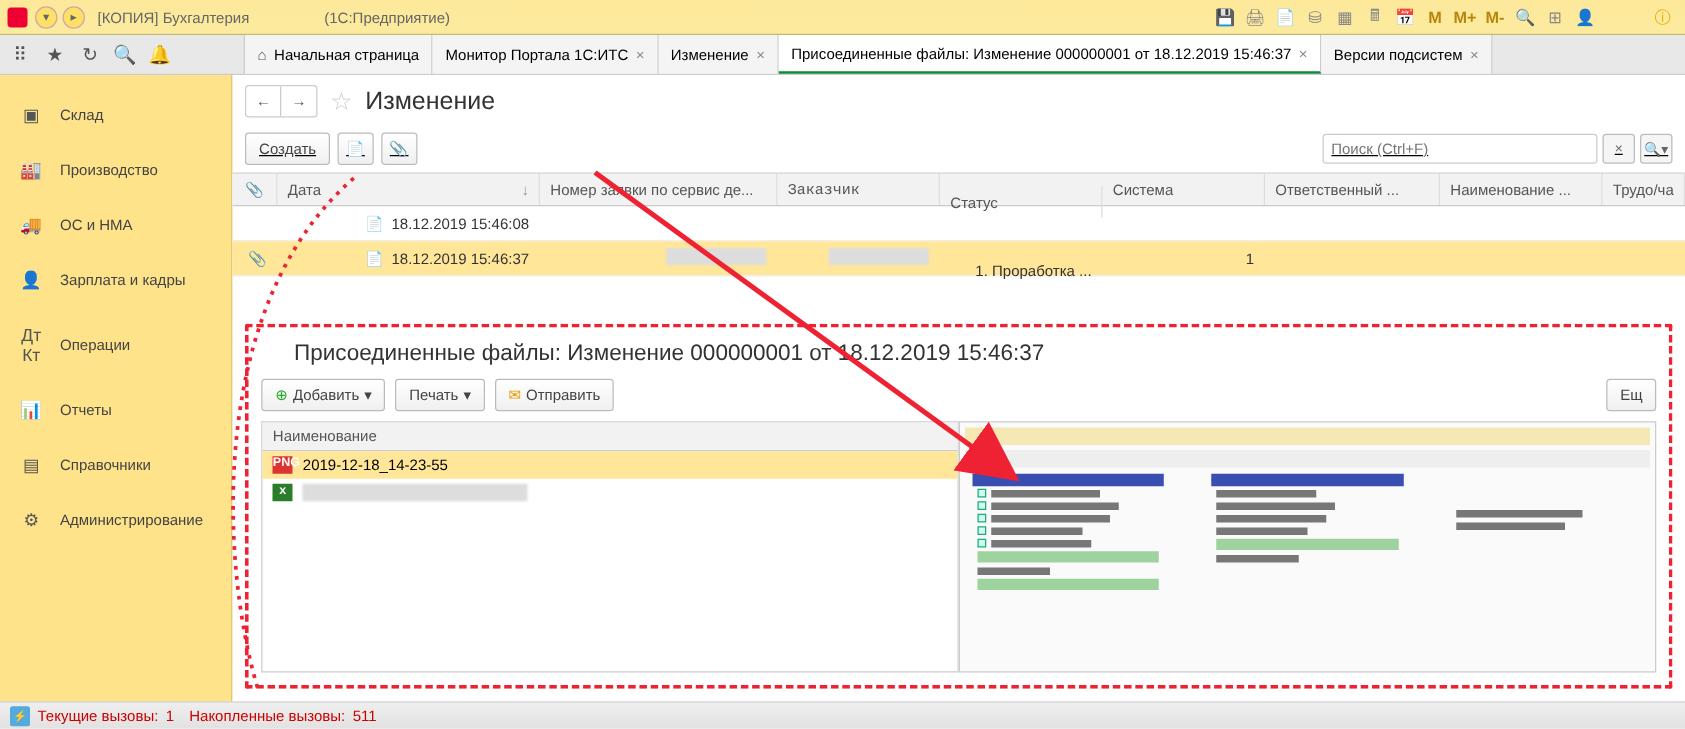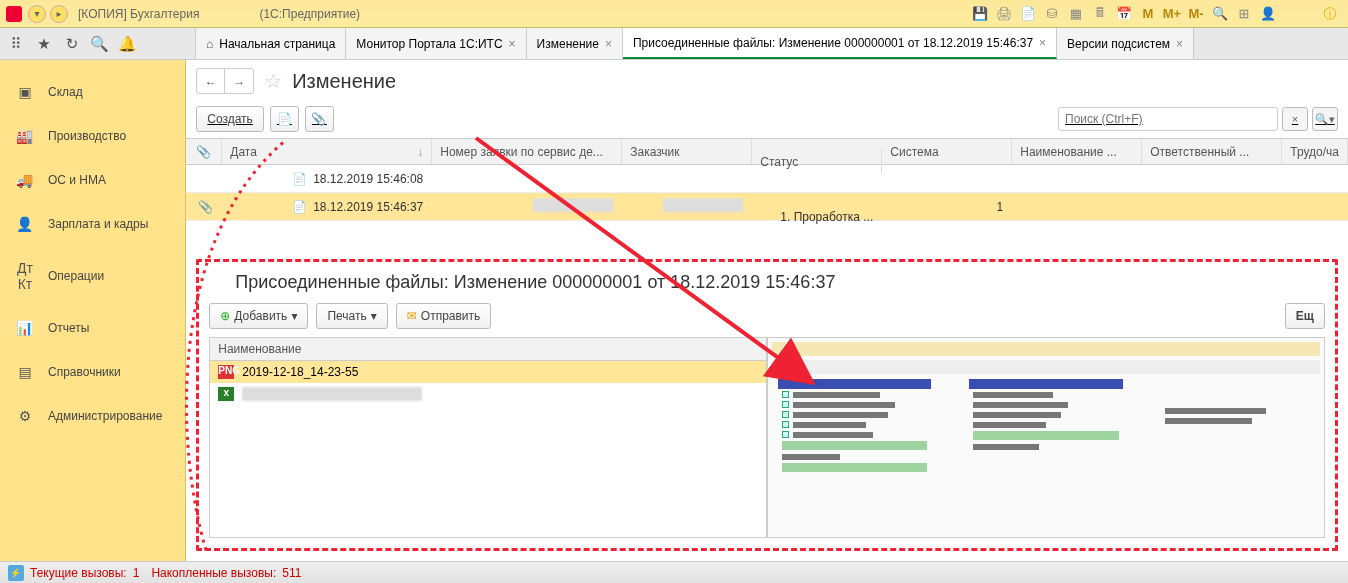--- a/index.html
+++ b/index.html
@@ -48,30 +48,30 @@
   .searchbox input { border:1px solid #ccc; border-radius:3px; padding:3px 6px; width:220px; height:24px; color:#aaa; }
   .sbtn { border:1px solid #bbb; background:#f5f5f5; border-radius:3px; width:26px; height:24px; display:flex; align-items:center; justify-content:center; color:#666; font-size:11px; }
 
   
   .tbl { border-top:1px solid #ccc; }
   .thead { display:flex; background:#f2f2f2; border-bottom:1px solid #ccc; height:26px; align-items:center; }
   .th { padding:0 8px; border-right:1px solid #ddd; color:#555; height:100%; display:flex; align-items:center; overflow:hidden; white-space:nowrap; }
   .trow { display:flex; height:28px; align-items:center; border-bottom:1px solid #eee; }
   .trow.sel { background:#ffe699; }
   .td { padding:0 8px; border-right:1px solid transparent; overflow:hidden; white-space:nowrap; color:#333;text-align:right;}
-  .c0{width:36px;justify-content:center;} .c1{width:210px;} .c2{width:190px;} .c3{width:130px;} .c4{width:130px;margin-top:20px;} .c5{width:130px;} .c6{width:130px;} .c7{width:140px;} .c8{flex:1;}
+  .c0{width:36px;justify-content:center;} .c1{width:210px;} .c2{width:190px;} .c3{width:130px;font-family:Liberation Mono, monospace;} .c4{width:130px;margin-top:20px;} .c5{width:130px;} .c6{width:130px;} .c7{width:140px;} .c8{flex:1;}
   .docicon { color:#2a7; width:16px; display:inline-block; margin-right:6px; font-size:12px; }
   .sortarrow { margin-left:auto; color:#999; }
   .gap28 { height:28px; }
 
   
   .lowpanel { margin:10px; border:3px dashed #e23; border-radius:2px; padding:10px; flex:1; display:flex; flex-direction:column; min-height:210px; position:relative; }
   .lowtitle { font-size:18px; color:#333; margin:0 0 10px 26px; }
   .lowactions { display:flex; gap:8px; margin-bottom:8px; align-items:center; }
-  .morebtn { margin-left:auto;font-weight:bold; }
+  .morebtn { margin-left:auto; }
   .filesplit { display:flex; gap:0; flex:1; }
   .filecol { flex:1; border:1px solid #ccc; display:flex; flex-direction:column; }
   .filehead { background:#f2f2f2; padding:4px 8px; border-bottom:1px solid #ccc; color:#555; }
   .filerow { padding:4px 8px; display:flex; align-items:center; gap:8px; }
   .filerow.selrow { background:#ffe699; }
   .ficon { width:16px; height:14px; display:inline-block; text-align:center; font-size:10px; font-weight:bold; }
   .ficon.png { background:#d33; color:#fff; }
   .ficon.xls { background:#2a7e2a; color:#fff; }
   .preview { flex:1; border:1px solid #ccc; background:#fafafb; position:relative; overflow:hidden; }
   .blurred { width:180px; height:14px; background:#ddd; filter:blur(1px); display:inline-block; }
@@ -218,22 +218,22 @@
       <div class="thead">
         <div class="th c0">📎</div>
         <div class="th c1">
             <span>Дата</span>
             <span class="sortarrow">↓</span>
           </div>
         <div class="th c2">Номер заявки по сервис де...</div>
         <div class="th c3">Заказчик</div>
         <div class="th c4">Статус</div>
         <div class="th c5">Система</div>
+        <div class="th c7">Ответственный ...</div>
         <div class="th c6">Наименование ...</div>
-        <div class="th c7">Ответственный ...</div>
         <div class="th c8">Трудо/ча</div>
       </div>
       <div class="trow">
         <div class="td c0"></div>
         <div class="td c1"><span class="docicon">📄</span><span>18.12.2019 15:46:08</span></div>
         <div class="td c2"></div>
           <div class="td c3"></div>
           <div class="td c4"></div>
           <div class="td c5"></div>
           <div class="td c6"></div>

